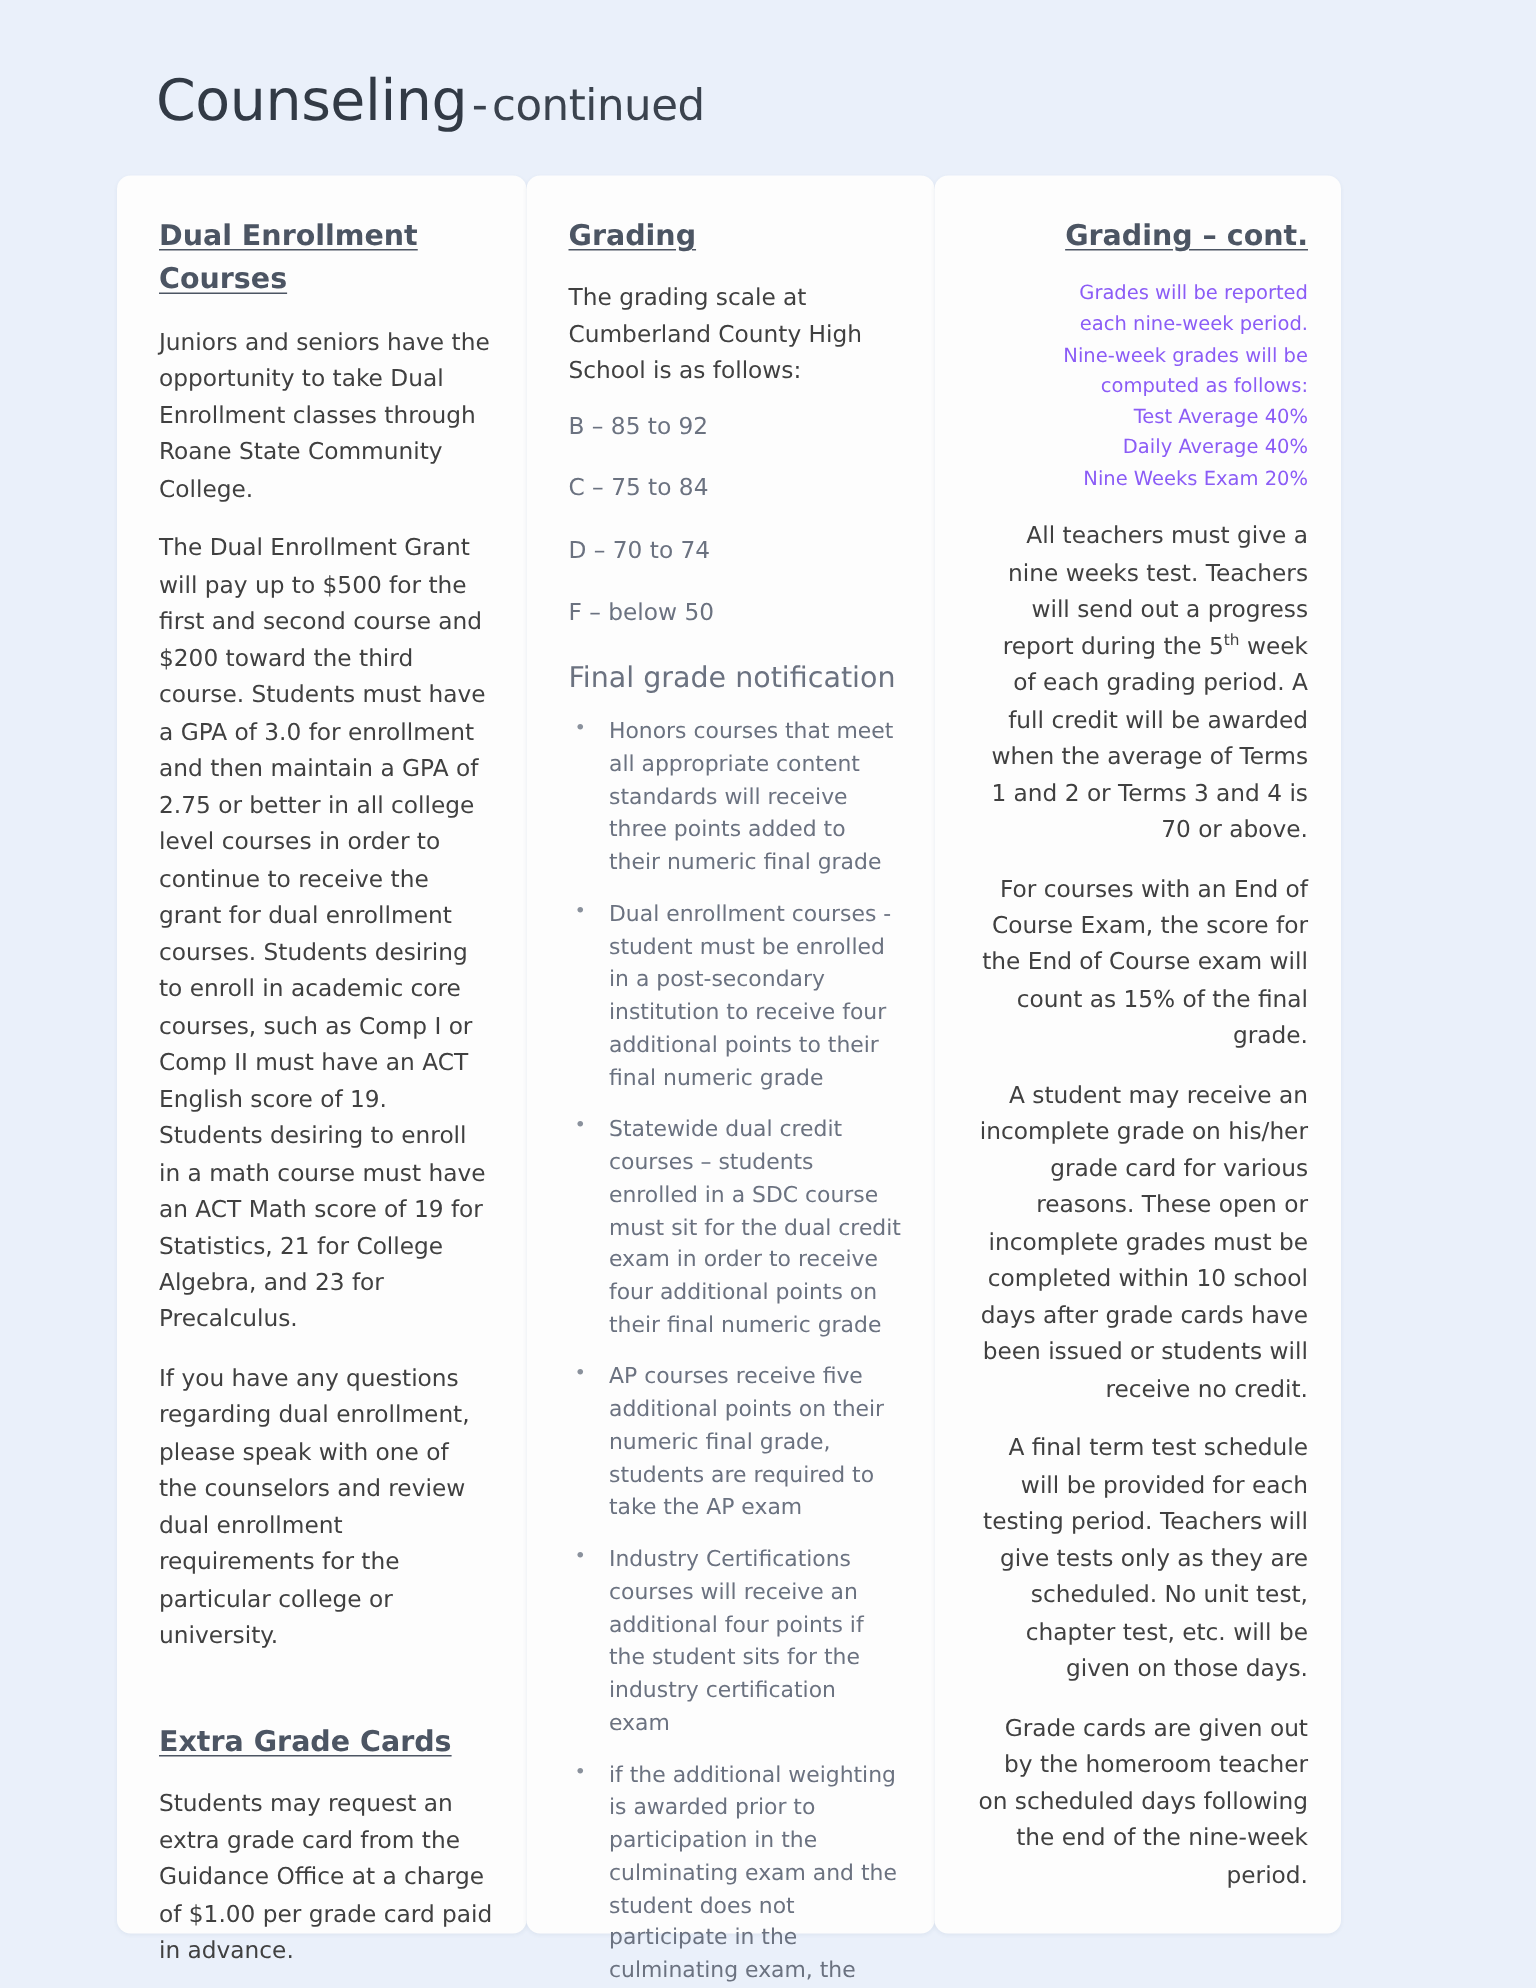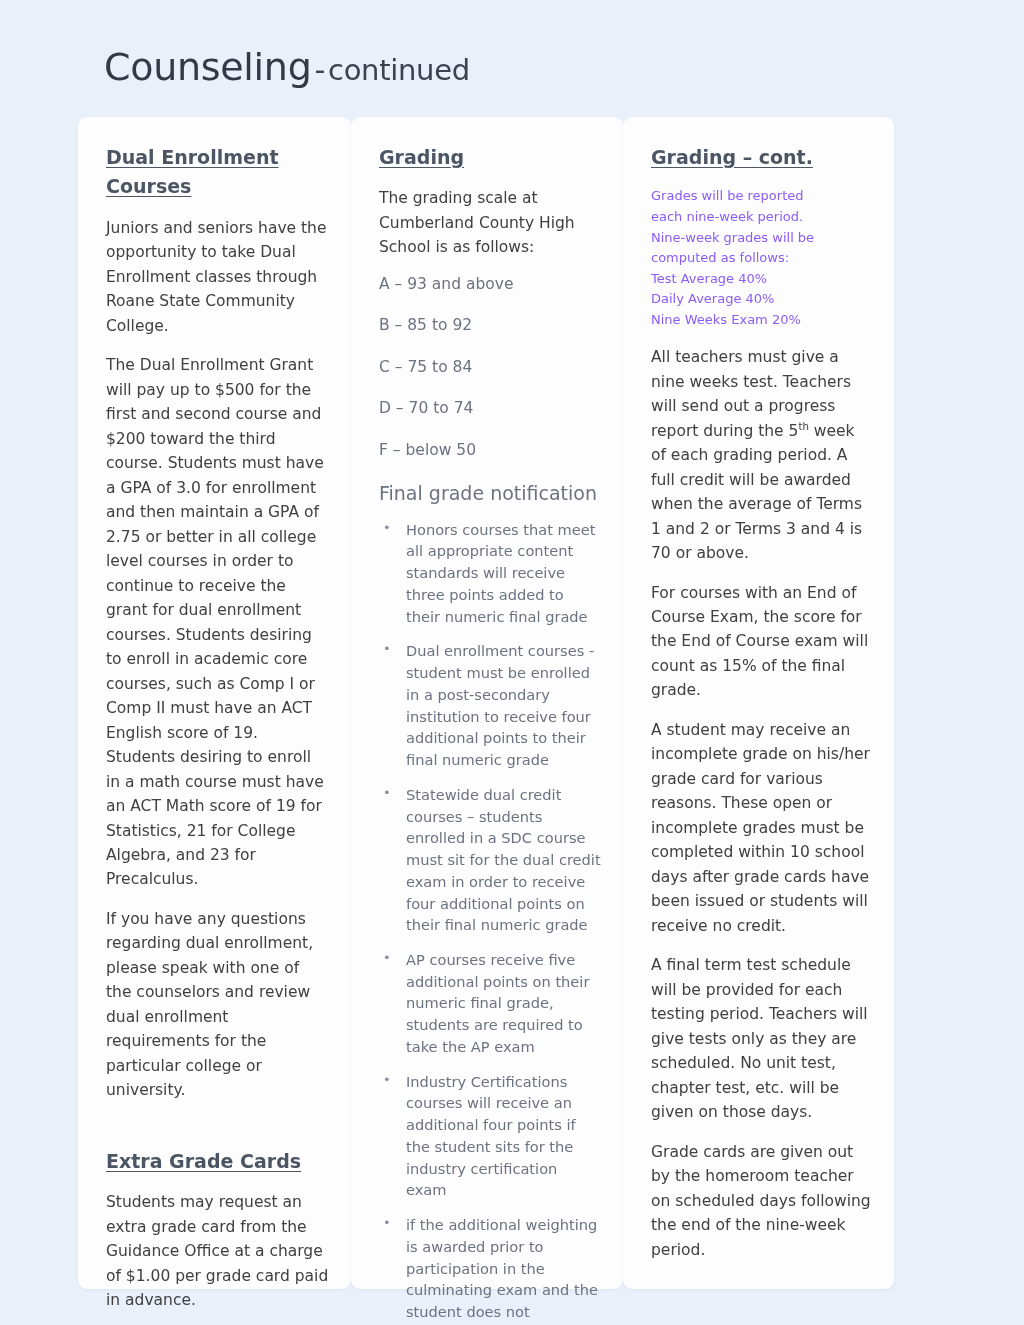--- a/index.html
+++ b/index.html
@@ -49,21 +49,21 @@
   }
   .card {
     background: #fdfdfd;
     border-radius: 9px;
     box-shadow: 0 1px 3px rgba(60,80,120,0.07);
     box-sizing: border-box;
     padding: 26px 22px 22px 28px;
   }
   .card.col1 { width: 273px; height: 1172px; }
   .card.col2 { width: 272px; height: 1172px; }
-  .card.col3 { width: 271px; height: 1172px; }
+  .card.col3 { width: 271px; height: 1172px; text-align: right; }
 
   h2.section-heading {
     font-size: 19px;
     font-weight: 700;
     color: #4c5563;
     margin: 0 0 14px 0;
     line-height: 1.55;
     text-decoration: underline;
     text-underline-offset: 3px;
   }
@@ -137,21 +137,20 @@
       <p class="body-text">If you have any questions regarding dual enrollment, please speak with one of the counselors and review dual enrollment requirements for the particular college or university.</p>
 
       <h2 class="section-heading spaced-top">Extra Grade Cards</h2>
       <p class="body-text">Students may request an extra grade card from the Guidance Office at a charge of $1.00 per grade card paid in advance.</p>
     </div>
 
     <div class="card col2">
       <h2 class="section-heading">Grading</h2>
       <p class="body-text tight">The grading scale at Cumberland County High School is as follows:</p>
 
-      <p class="grade-line">A – 93 and above</p>
       <p class="grade-line">B – 85 to 92</p>
       <p class="grade-line">C – 75 to 84</p>
       <p class="grade-line">D – 70 to 74</p>
       <p class="grade-line">F – below 50</p>
 
       <p class="small-note">Final grade notification</p>
 
       <ul class="bullets">
         <li>Honors courses that meet all appropriate content standards will receive three points added to their numeric final grade</li>
         <li>Dual enrollment courses - student must be enrolled in a post-secondary institution to receive four additional points to their final numeric grade</li>

